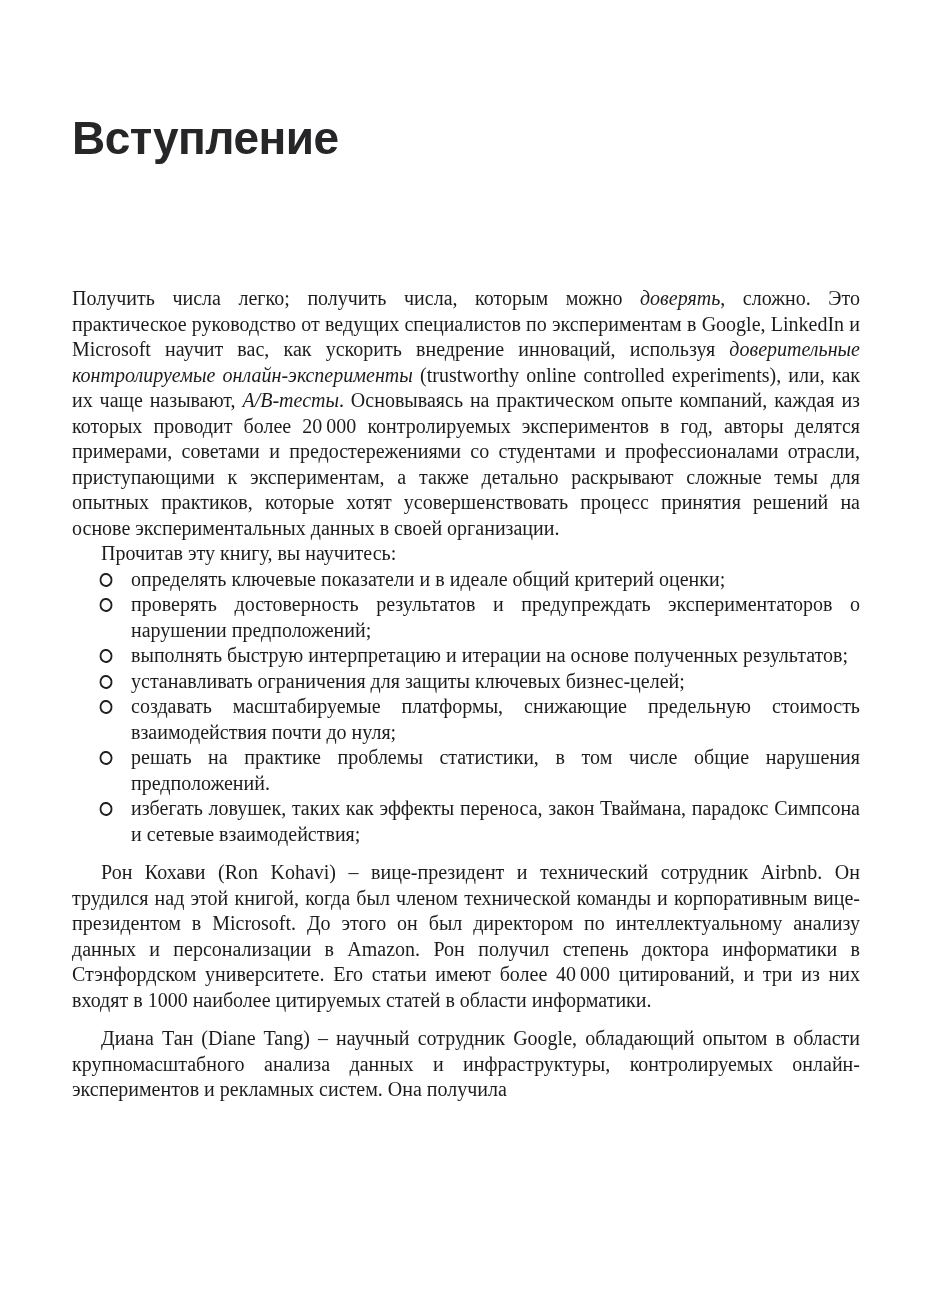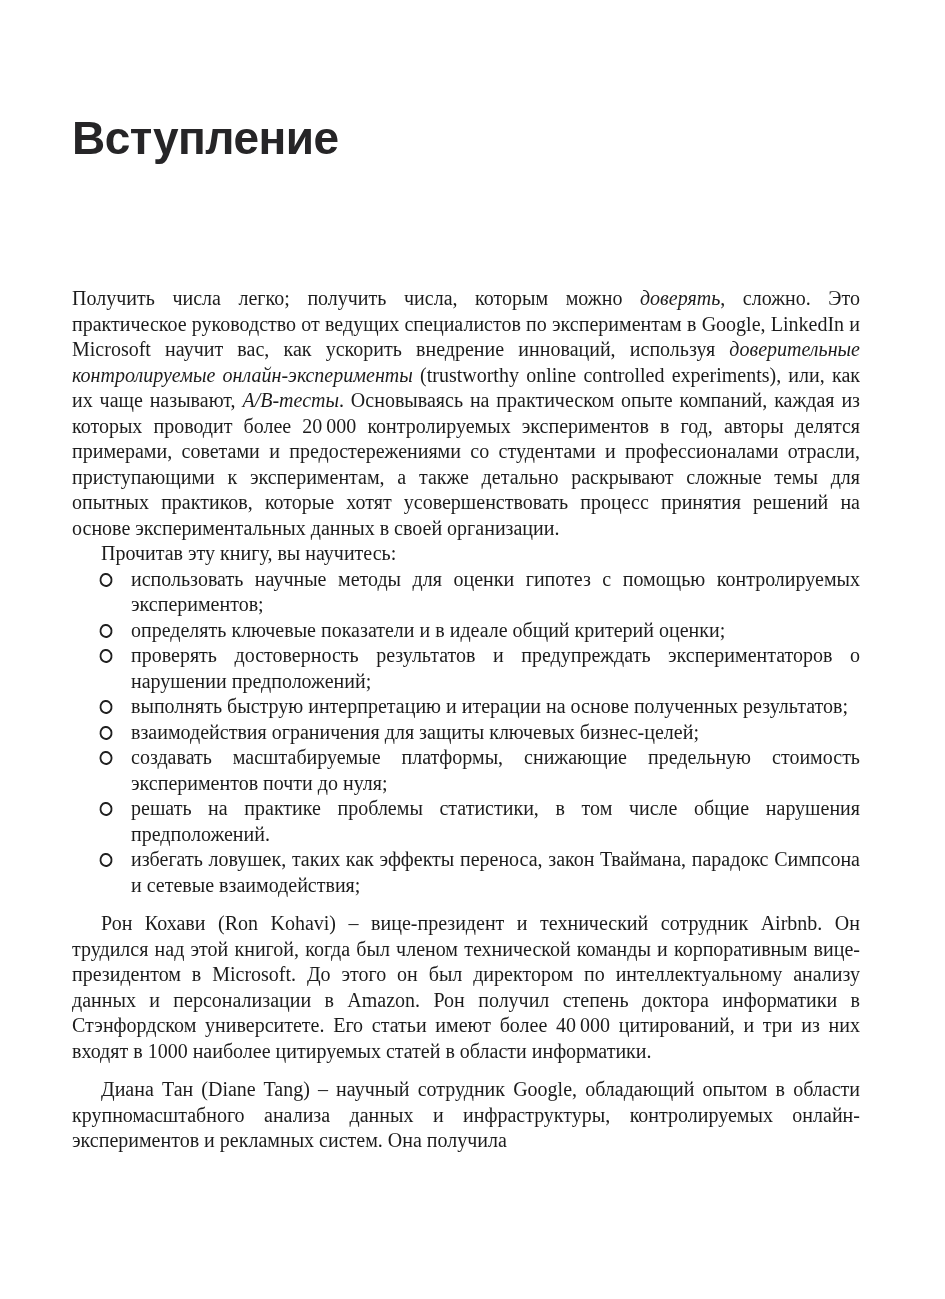--- a/index.html
+++ b/index.html
@@ -83,41 +83,37 @@
 
   <div class="body-text">
 
     <p class="para"><span>Получить числа легко; получить числа, которым можно </span><i>доверять</i><span>, сложно. Это практическое руководство от ведущих специалистов по экспериментам в Google, LinkedIn и Microsoft научит вас, как ускорить внедрение инноваций, используя </span><i>доверительные контролируемые онлайн-эксперименты</i><span> (trustworthy online controlled experiments), или, как их чаще называют, </span><i>А/В-тесты</i><span>. Основываясь на практическом опыте компаний, каждая из которых проводит более 20 000 контролируемых экспериментов в год, авторы делятся примерами, советами и предостережениями со студентами и профессионалами отрасли, приступающими к экспериментам, а также детально раскрывают сложные темы для опытных практиков, которые хотят усовершенствовать процесс принятия решений на основе экспериментальных данных в своей организации.</span></p>
 
     <p class="para indent">Прочитав эту книгу, вы научитесь:</p>
 
     <ul class="bullet-list">
       <li class="bullet-item">
         <span class="bullet-marker"></span>
-        <span class="bullet-text">использовать научные методы для оценки гипотез с помощью контролируемых экспериментов;</span>
-      </li>
-      <li class="bullet-item">
-        <span class="bullet-marker"></span>
         <span class="bullet-text">определять ключевые показатели и в идеале общий критерий оценки;</span>
       </li>
       <li class="bullet-item">
         <span class="bullet-marker"></span>
         <span class="bullet-text">проверять достоверность результатов и предупреждать экспериментаторов о нарушении предположений;</span>
       </li>
       <li class="bullet-item">
         <span class="bullet-marker"></span>
         <span class="bullet-text">выполнять быструю интерпретацию и итерации на основе полученных результатов;</span>
       </li>
       <li class="bullet-item">
         <span class="bullet-marker"></span>
-        <span class="bullet-text">взаимодействия ограничения для защиты ключевых бизнес-целей;</span>
+        <span class="bullet-text">устанавливать ограничения для защиты ключевых бизнес-целей;</span>
       </li>
       <li class="bullet-item">
         <span class="bullet-marker"></span>
-        <span class="bullet-text">создавать масштабируемые платформы, снижающие предельную стоимость экспериментов почти до нуля;</span>
+        <span class="bullet-text">создавать масштабируемые платформы, снижающие предельную стоимость взаимодействия почти до нуля;</span>
       </li>
       <li class="bullet-item">
         <span class="bullet-marker"></span>
         <span class="bullet-text">решать на практике проблемы статистики, в том числе общие нарушения предположений.</span>
       </li>
       <li class="bullet-item">
         <span class="bullet-marker"></span>
         <span class="bullet-text">избегать ловушек, таких как эффекты переноса, закон Тваймана, парадокс Симпсона и сетевые взаимодействия;</span>
       </li>
     </ul>

